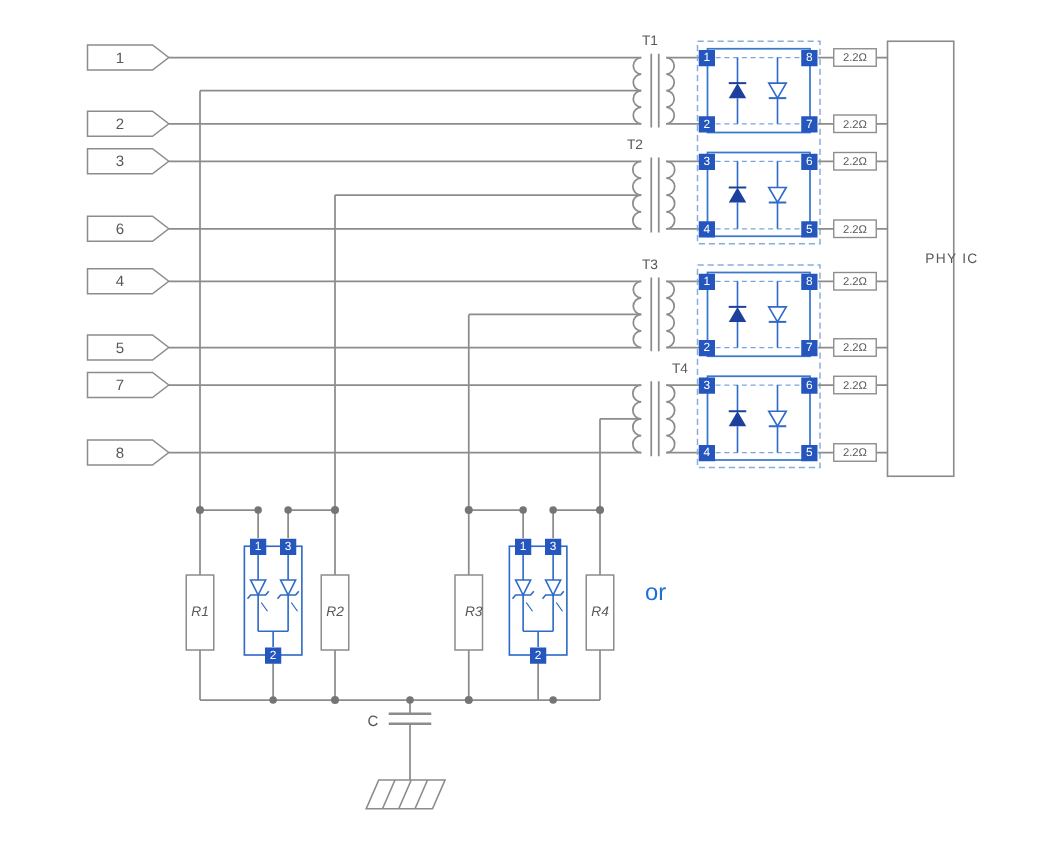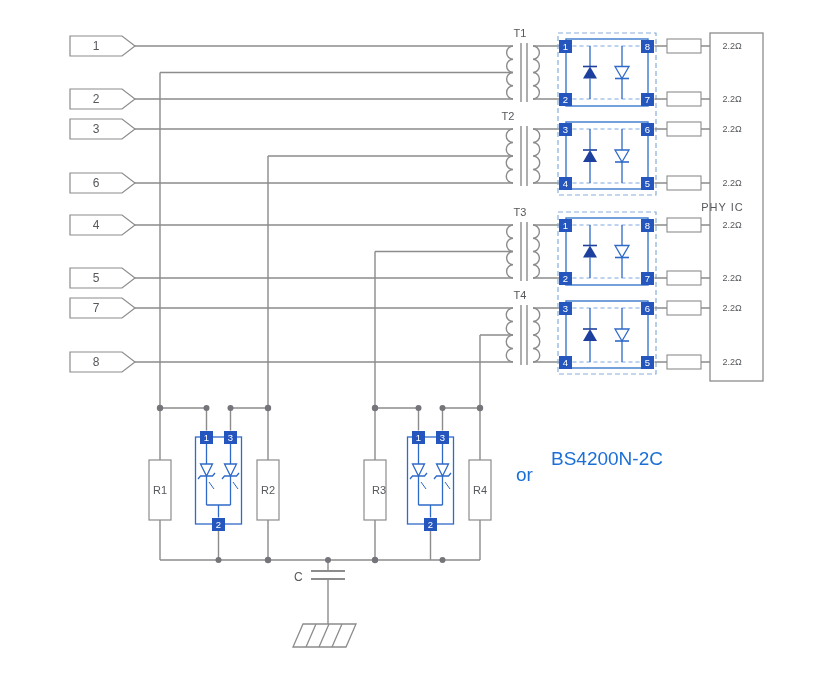--- a/index.html
+++ b/index.html
@@ -4,22 +4,22 @@
 <style>
   html,body{margin:0;padding:0;background:#ffffff;}
   .canvas{
     position:relative;width:832px;height:675px;background:#ffffff;overflow:hidden;
     font-family:"Liberation Sans", sans-serif;
   }
   .canvas svg{position:absolute;left:0;top:0;}
   .lbl{position:absolute;color:#55585c;}
   .conn-lbl{width:52px;height:20px;line-height:20px;text-align:center;font-size:12px;}
   .t-lbl{width:32px;height:14px;line-height:14px;text-align:center;font-size:11px;}
-  .r-lbl{width:22px;height:14px;line-height:14px;text-align:center;font-size:11px;}
-  .sr-lbl{width:34px;height:14px;line-height:14px;text-align:center;font-size:9px;padding-left:48px;}
+  .r-lbl{width:22px;height:14px;line-height:14px;text-align:center;font-size:11px;font-style:italic;}
+  .sr-lbl{width:34px;height:14px;line-height:14px;text-align:center;font-size:9px;}
   .phy-lbl{width:53px;height:14px;line-height:14px;text-align:center;font-size:11px;letter-spacing:1px;}
   .c-lbl{font-size:12px;}
   .blue-lbl{position:absolute;color:#1b6fd6;font-size:19px;white-space:nowrap;}
   .pin-sq{
     position:absolute;width:13px;height:13px;background:#2456bd;color:#ffffff;
     font-size:9.5px;line-height:13px;text-align:center;
   }
 </style>
 </head>
 <body>
@@ -197,37 +197,37 @@
 <div class="lbl conn-lbl" style="left:70px;top:119px;">3</div>
 <div class="lbl conn-lbl" style="left:70px;top:173px;">6</div>
 <div class="lbl conn-lbl" style="left:70px;top:215px;">4</div>
 <div class="lbl conn-lbl" style="left:70px;top:268px;">5</div>
 <div class="lbl conn-lbl" style="left:70px;top:298px;">7</div>
 <div class="lbl conn-lbl" style="left:70px;top:352px;">8</div>
 
 <div class="lbl t-lbl" style="left:504px;top:26px;">T1</div>
 <div class="lbl t-lbl" style="left:492px;top:109px;">T2</div>
 <div class="lbl t-lbl" style="left:504px;top:205px;">T3</div>
-<div class="lbl t-lbl" style="left:504px;top:288px;">T4</div>
+<div class="lbl t-lbl" style="left:528px;top:288px;">T4</div>
 
 <div class="lbl r-lbl" style="left:149px;top:483px;">R1</div>
 <div class="lbl r-lbl" style="left:257px;top:483px;">R2</div>
 <div class="lbl r-lbl" style="left:364px;top:483px;text-align:right;">R3</div>
 <div class="lbl r-lbl" style="left:469px;top:483px;">R4</div>
 
 <div class="lbl sr-lbl" style="left:667px;top:39px;">2.2Ω</div>
 <div class="lbl sr-lbl" style="left:667px;top:92px;">2.2Ω</div>
 <div class="lbl sr-lbl" style="left:667px;top:122px;">2.2Ω</div>
 <div class="lbl sr-lbl" style="left:667px;top:176px;">2.2Ω</div>
 <div class="lbl sr-lbl" style="left:667px;top:218px;">2.2Ω</div>
 <div class="lbl sr-lbl" style="left:667px;top:271px;">2.2Ω</div>
 <div class="lbl sr-lbl" style="left:667px;top:301px;">2.2Ω</div>
 <div class="lbl sr-lbl" style="left:667px;top:355px;">2.2Ω</div>
 
-<div class="lbl phy-lbl" style="left:696px;top:200px;">PHY IC</div>
+<div class="lbl phy-lbl" style="left:735px;top:200px;">PHY IC</div>
 
 <div class="pin-sq" style="left:559px;top:40px;">1</div>
 <div class="pin-sq" style="left:559px;top:93px;">2</div>
 <div class="pin-sq" style="left:641px;top:40px;">8</div>
 <div class="pin-sq" style="left:641px;top:93px;">7</div>
 <div class="pin-sq" style="left:559px;top:123px;">3</div>
 <div class="pin-sq" style="left:559px;top:177px;">4</div>
 <div class="pin-sq" style="left:641px;top:123px;">6</div>
 <div class="pin-sq" style="left:641px;top:177px;">5</div>
 
@@ -243,15 +243,14 @@
 <div class="pin-sq" style="left:200px;top:431px;">1</div>
 <div class="pin-sq" style="left:224px;top:431px;">3</div>
 <div class="pin-sq" style="left:212px;top:518px;">2</div>
 <div class="pin-sq" style="left:412px;top:431px;">1</div>
 <div class="pin-sq" style="left:436px;top:431px;">3</div>
 <div class="pin-sq" style="left:424px;top:518px;">2</div>
 
 <div class="lbl c-lbl" style="left:294px;top:570px;">C</div>
 
 <div class="blue-lbl" style="left:516px;top:464px;">or</div>
-<div class="blue-lbl" style="left:551px;top:448px;">BS4200N-2C</div>
 
 </div>
 
 </body></html>

